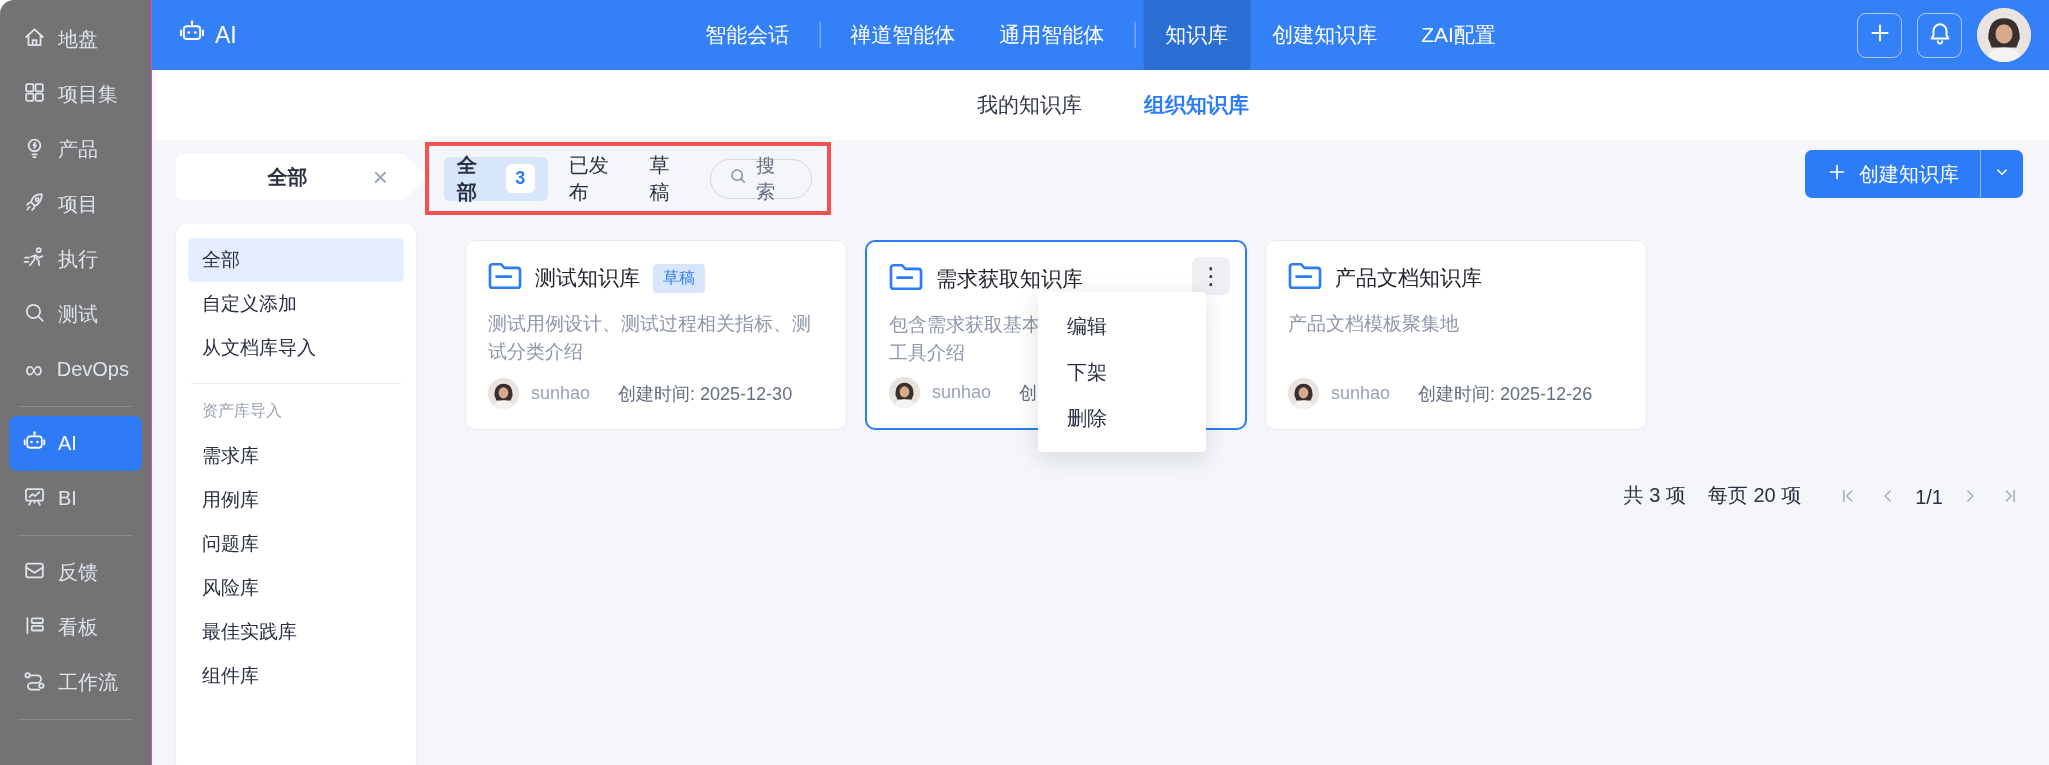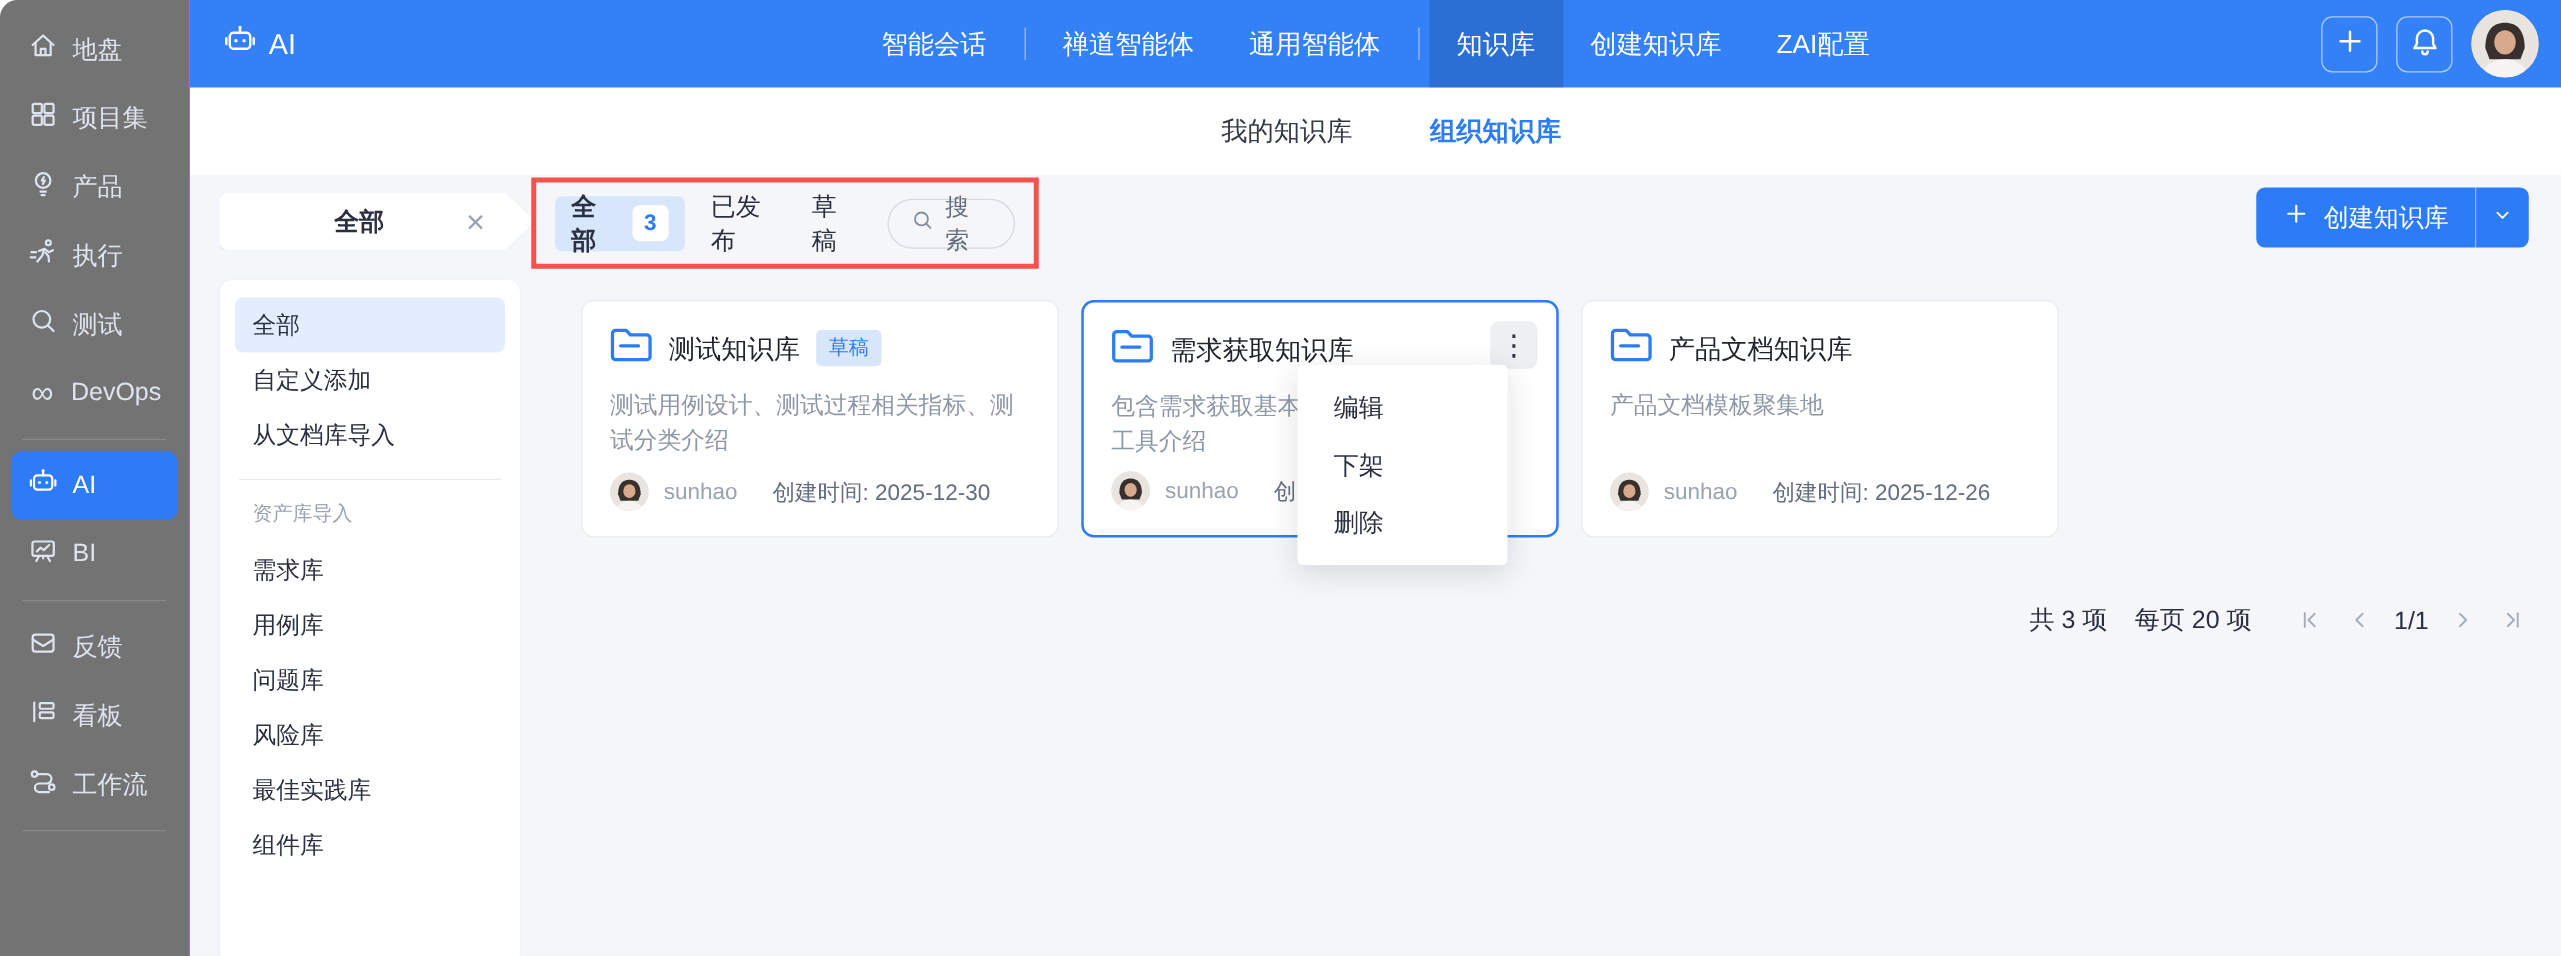--- a/index.html
+++ b/index.html
@@ -112,20 +112,28 @@
           </svg></span>
       <span>项目集</span>
     </div>
     <div class="side-item">
       <span><svg viewBox="0 0 24 24" fill="none" stroke="currentColor" stroke-width="1.7" stroke-linecap="round" stroke-linejoin="round">
             <circle cx="12" cy="10" r="5.6"></circle>
             <path d="M10 18.6h4M10.8 21.2h2.4"></path>
             <path d="M12.6 7.4 11 10h2.4l-1.6 2.6"></path>
           </svg></span>
       <span>产品</span>
+    </div>
+    <div class="side-item">
+      <span><svg viewBox="0 0 24 24" fill="none" stroke="currentColor" stroke-width="1.7" stroke-linecap="round" stroke-linejoin="round">
+            <path d="M12.3 15.3 8.7 11.7c.9-4.6 4.8-7.6 10.3-7.7.1 5.5-3 9.4-6.7 11.3z"></path>
+            <circle cx="14.6" cy="9.4" r="1.5"></circle>
+            <path d="M8.7 11.7c-1.6.2-2.9 1-3.8 2.6M12.3 15.3c-.2 1.6-1 2.9-2.6 3.8M5.2 18.8c.3-1.4 1-2.2 2.2-2.4"></path>
+          </svg></span>
+      <span>项目</span>
     </div>
     <div class="side-item">
       <span><svg viewBox="0 0 24 24" fill="none" stroke="currentColor" stroke-width="1.7" stroke-linecap="round" stroke-linejoin="round">
             <circle cx="16" cy="5" r="1.9"></circle>
             <path d="M8.8 11.3l4.2-1.6 3.4 2.5 3.1-1.5"></path>
             <path d="M12.6 10.1l-1.2 4.7-3.8 4.6M13.8 12.6l2.3 2.8.4 4"></path>
             <path d="M3 12.2h3.6M2.4 16.2h3.6"></path>
           </svg></span>
       <span>执行</span>
     </div>

